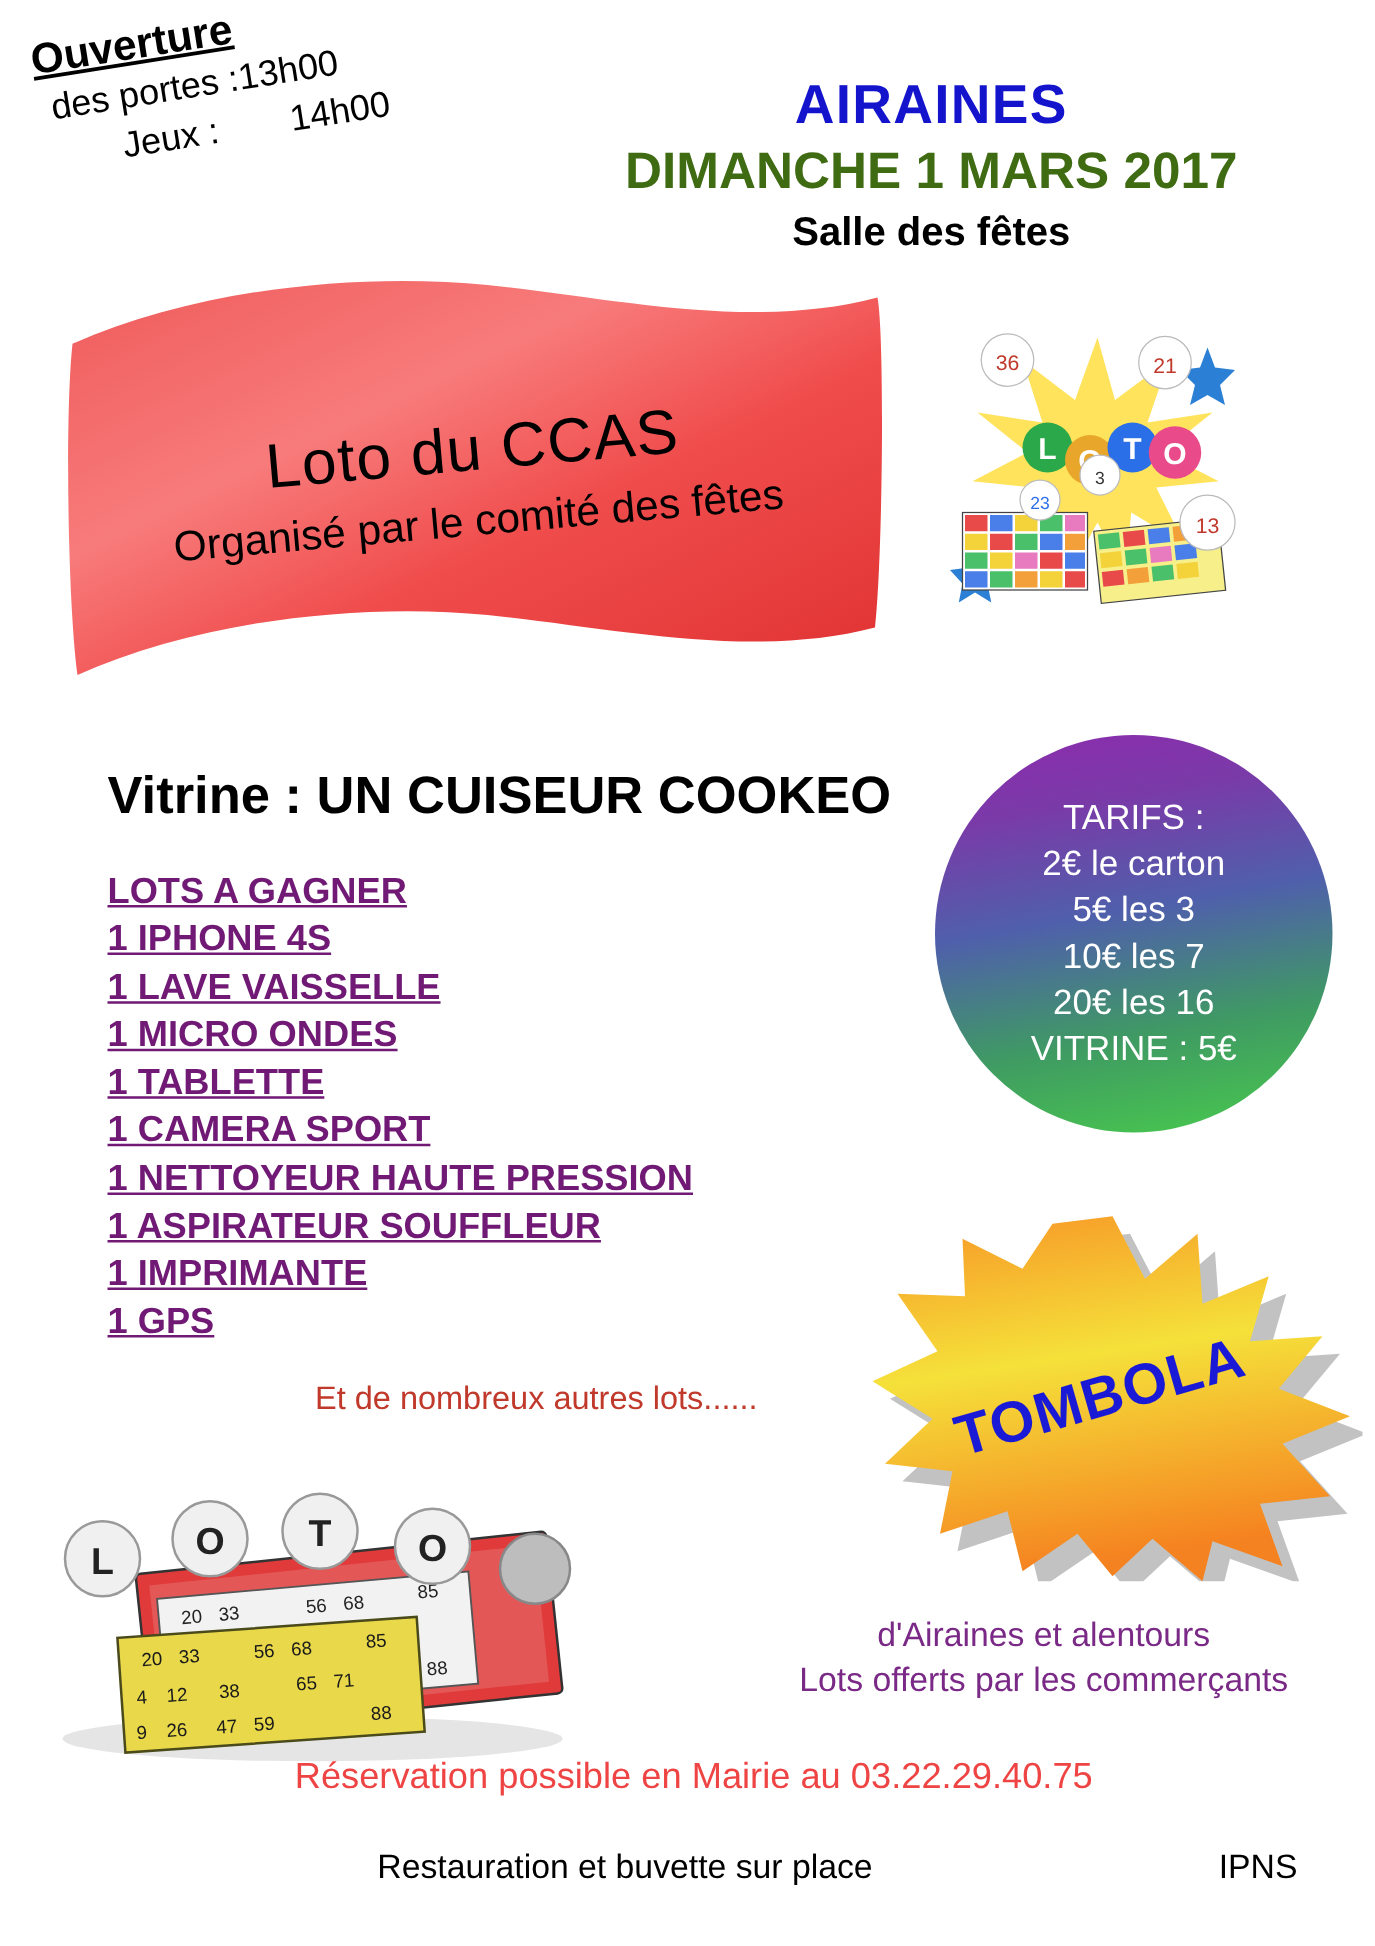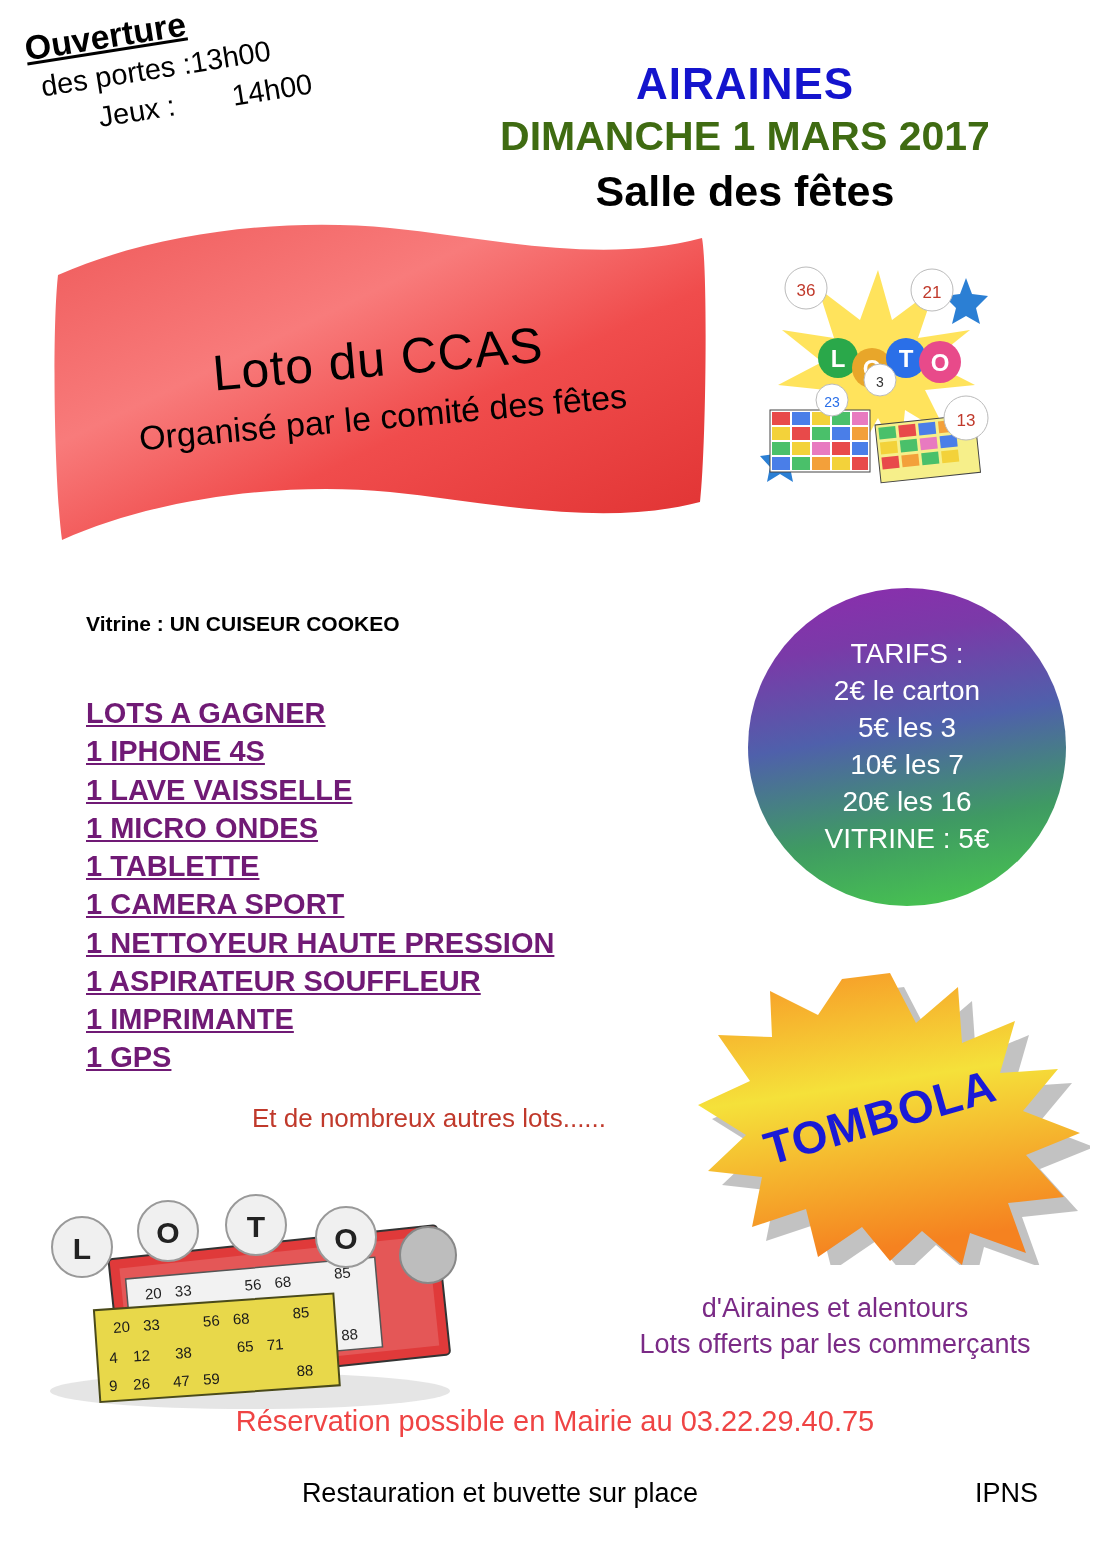--- a/index.html
+++ b/index.html
@@ -72,21 +72,21 @@
     line-height: 1.1;
   }
   .header .date {
     font-size: 41px;
     font-weight: bold;
     color: #3f6b12;
     margin-top: 6px;
     line-height: 1.1;
   }
   .header .venue {
-    font-size: 43px;
+    font-size: 32px;
     font-weight: bold;
     color: #000;
     margin-top: 8px;
   }
 
   
   .banner-wrap {
     position: absolute;
     left: 40px;
     top: 210px;
@@ -121,21 +121,21 @@
     top: 250px;
     width: 240px;
     height: 250px;
   }
 
   
   .vitrine {
     position: absolute;
     left: 86px;
     top: 612px;
-    font-size: 21px;
+    font-size: 42px;
     font-weight: bold;
     color: #000;
   }
 
   
   .lots {
     position: absolute;
     left: 86px;
     top: 694px;
     width: 620px;

